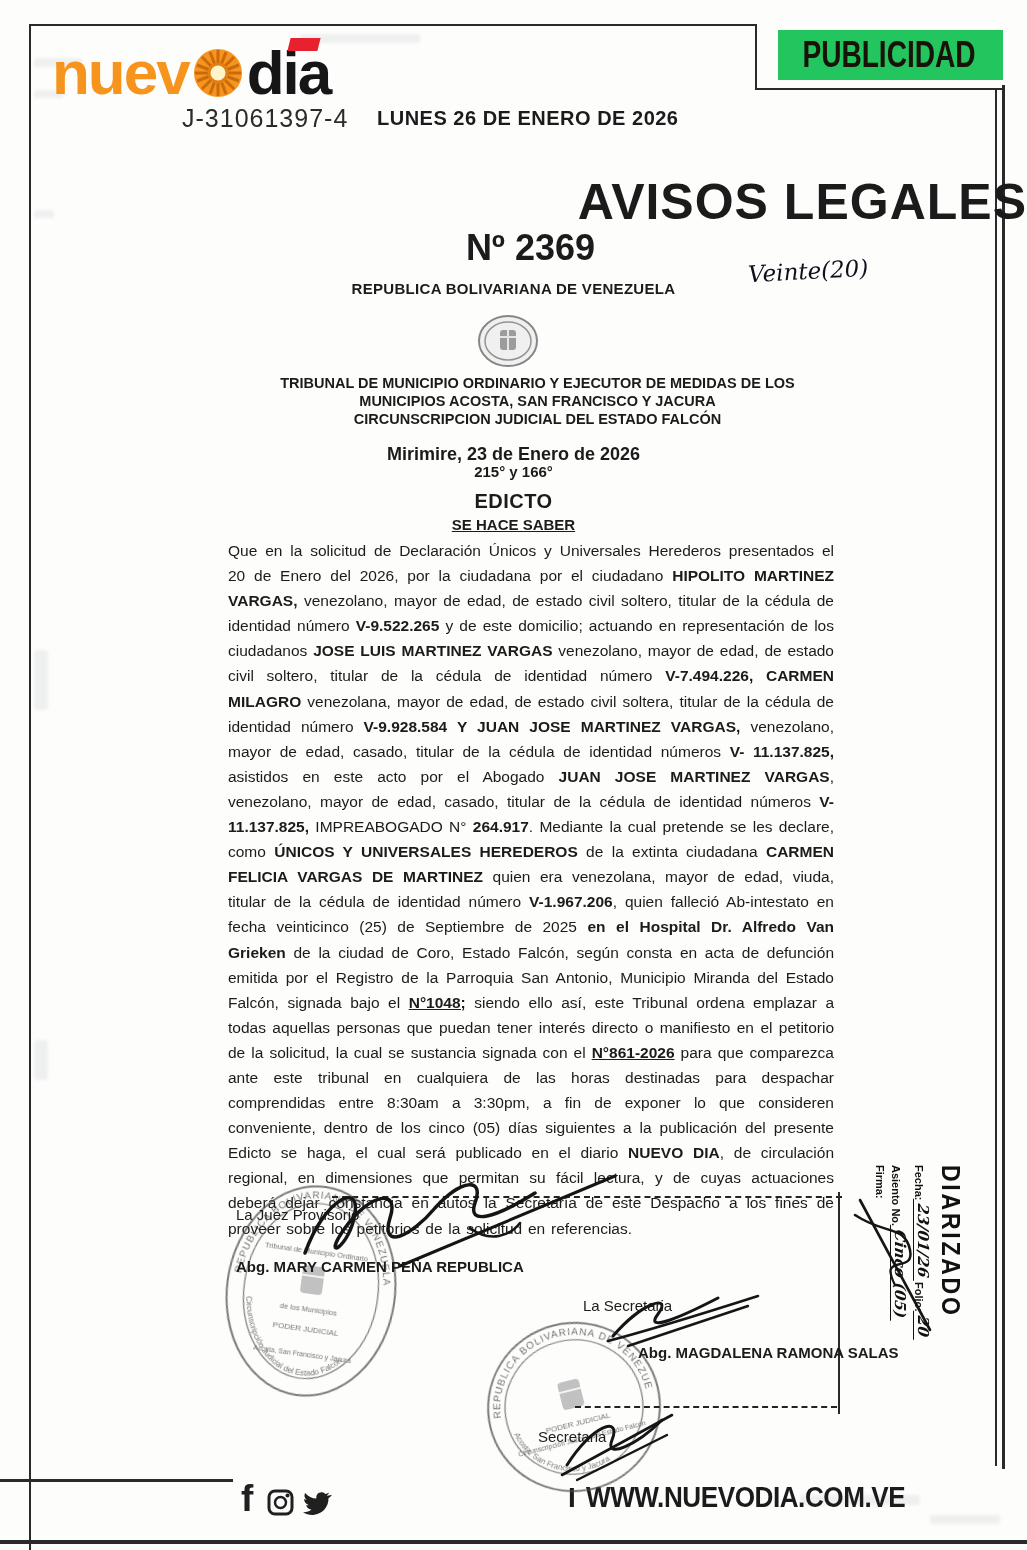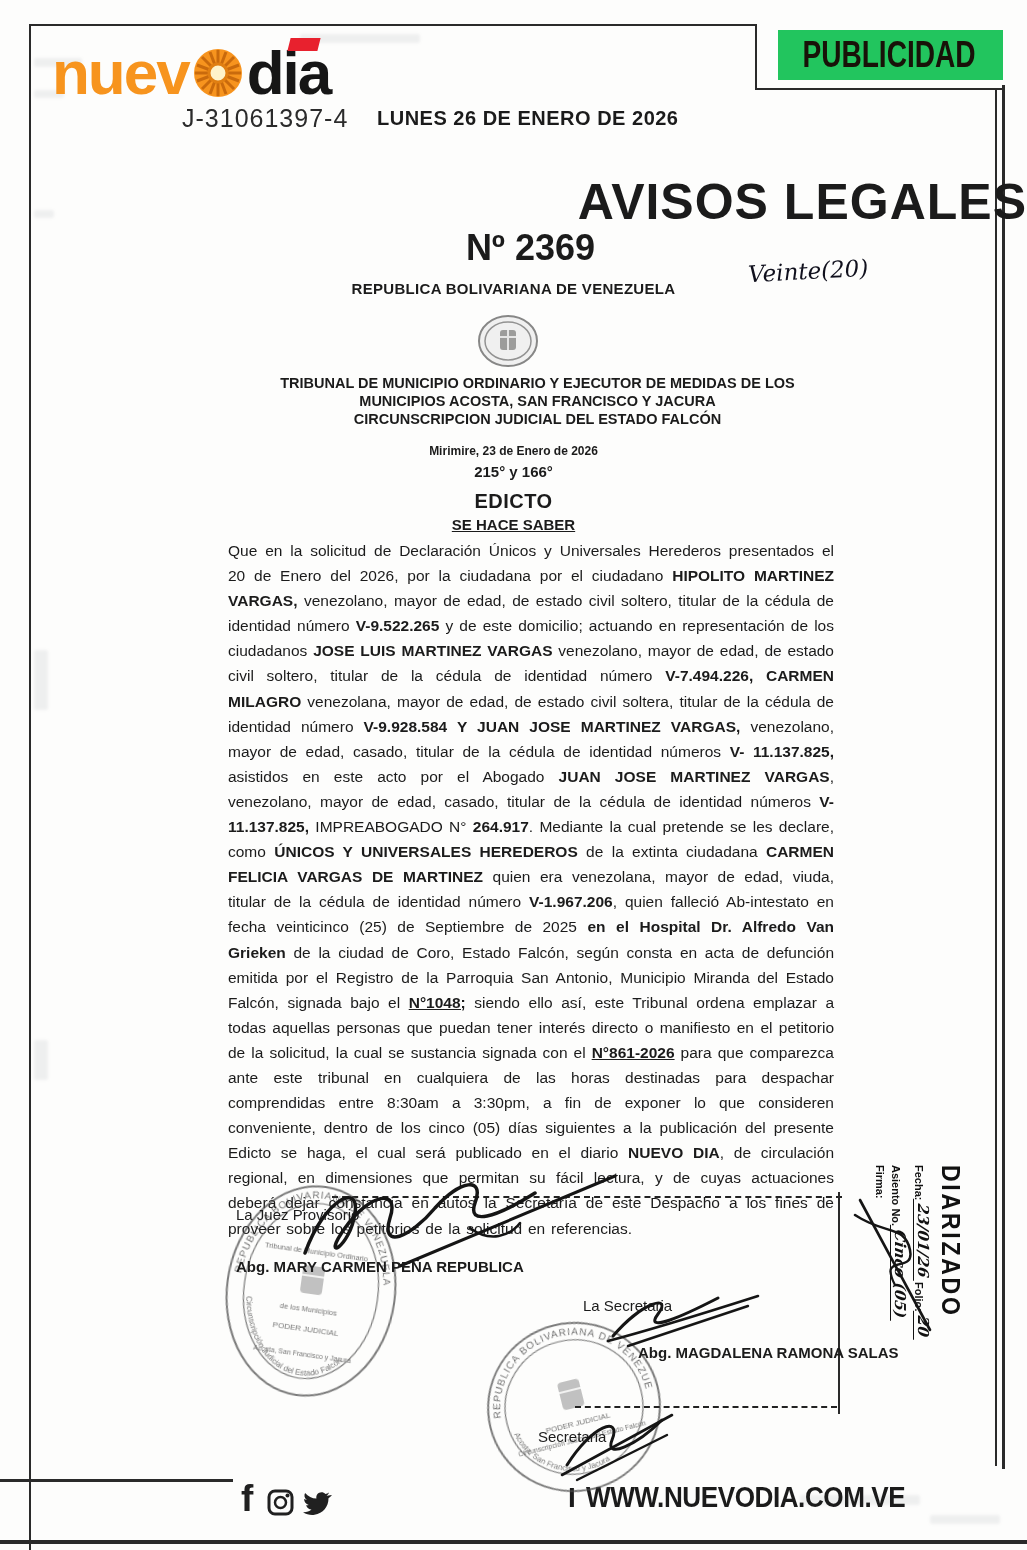--- a/index.html
+++ b/index.html
@@ -18,21 +18,21 @@
   .pubbox{left:778px;top:30px;width:225px;height:50px;background:#22c55e;display:flex;align-items:center;justify-content:flex-start;}
   .pubbox span{font-size:36px;font-weight:700;color:#181208;transform:scaleX(.78);letter-spacing:0px;}
   
   .ctr{left:0;width:1027px;text-align:center;}
   .title{top:173px;font-size:50px;font-weight:700;letter-spacing:1px;text-align:right;}
   .num{top:227px;font-size:36px;font-weight:700;margin-left:17px;}
   .republic{top:280px;font-size:15px;font-weight:700;letter-spacing:.3px;}
   .hand{font-family:"DejaVu Serif",serif;font-style:italic;color:#10101d;}
   .hw-note{left:748px;top:258px;font-size:23px;transform:rotate(-3deg);}
   .trib{top:374px;font-size:14.5px;font-weight:700;line-height:18px;padding-left:24px;}
-  .pdate{top:444px;font-size:12px;font-weight:700;}
+  .pdate{top:444px;font-size:18px;font-weight:700;}
   .years{top:463px;font-size:15px;font-weight:700;}
   .edicto{top:490px;font-size:20px;font-weight:700;letter-spacing:.5px;}
   .shs{top:516px;font-size:15px;font-weight:700;text-decoration:underline;}
   
   .bodytxt{left:228px;top:538px;width:606px;font-size:15.5px;line-height:25.1px;text-align:justify;word-spacing:1.5px;}
   .seg-b{font-weight:700;}
   .seg-u{text-decoration:underline;}
   .dash{border-top:2px dashed #222;height:0;}
   
   .sig-label{font-size:15px;}

